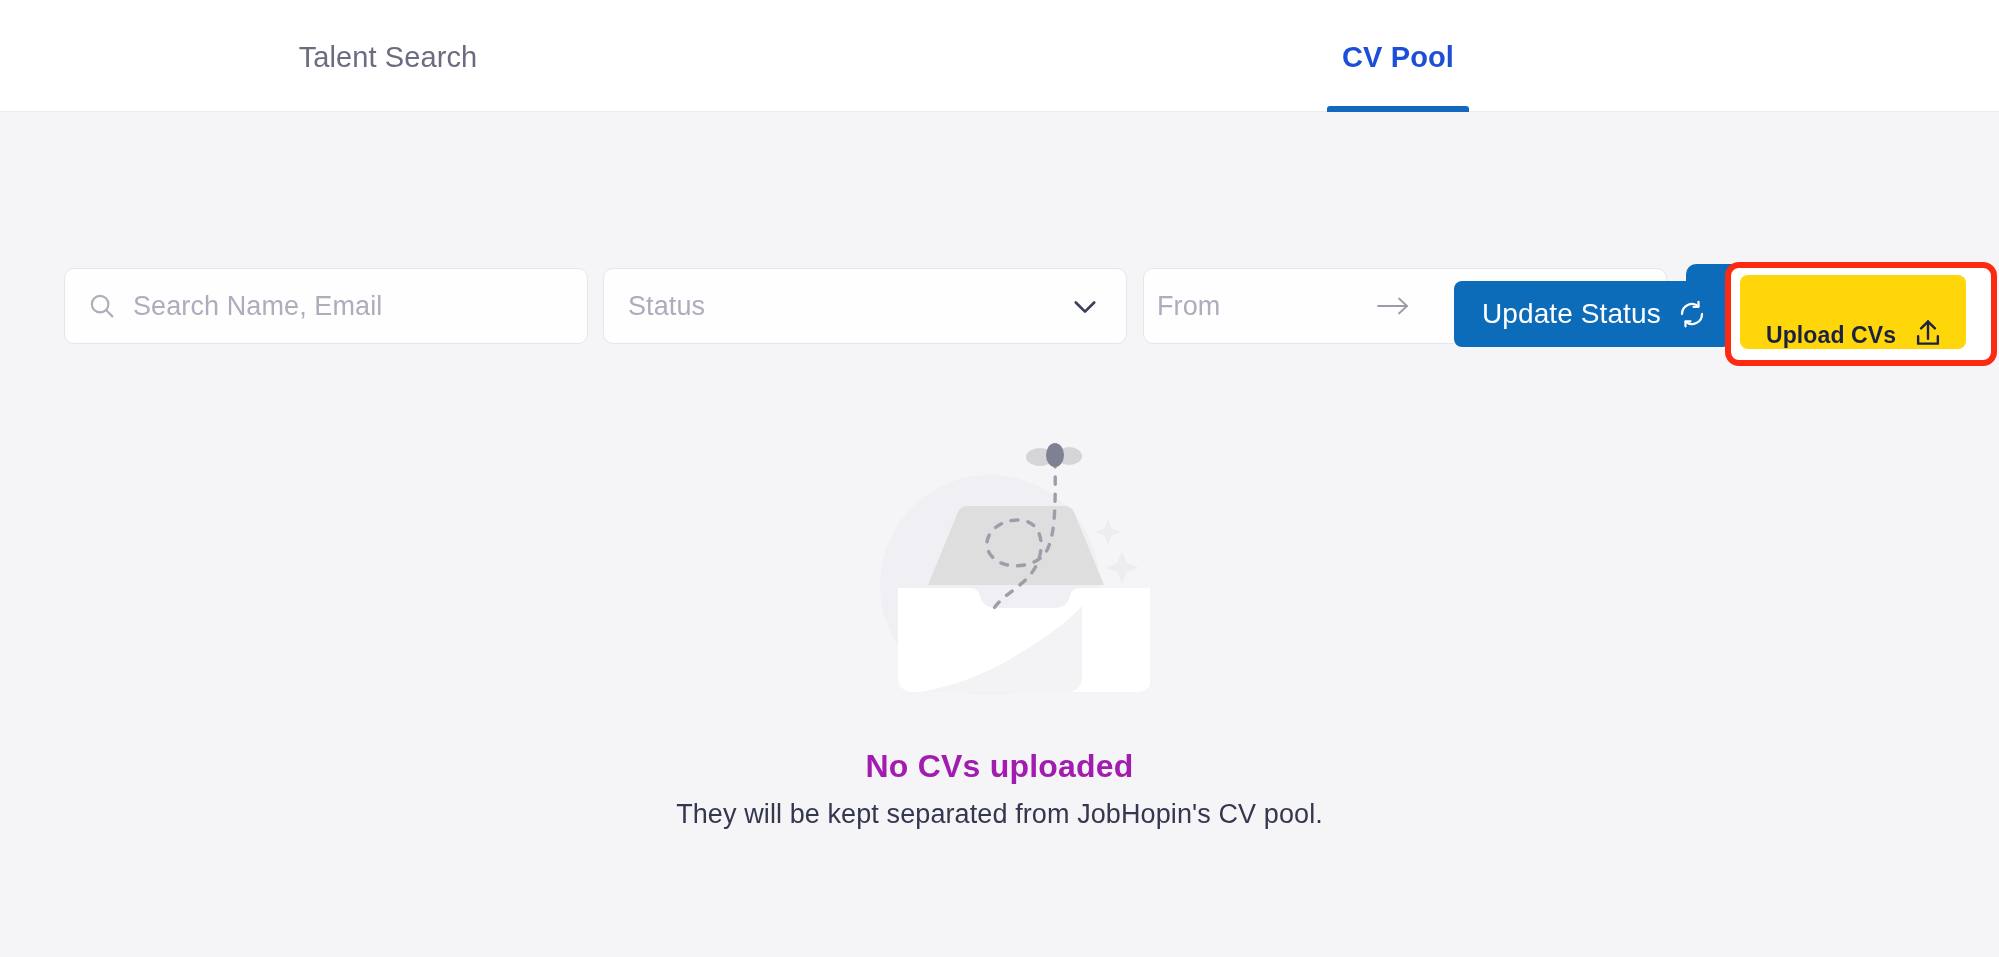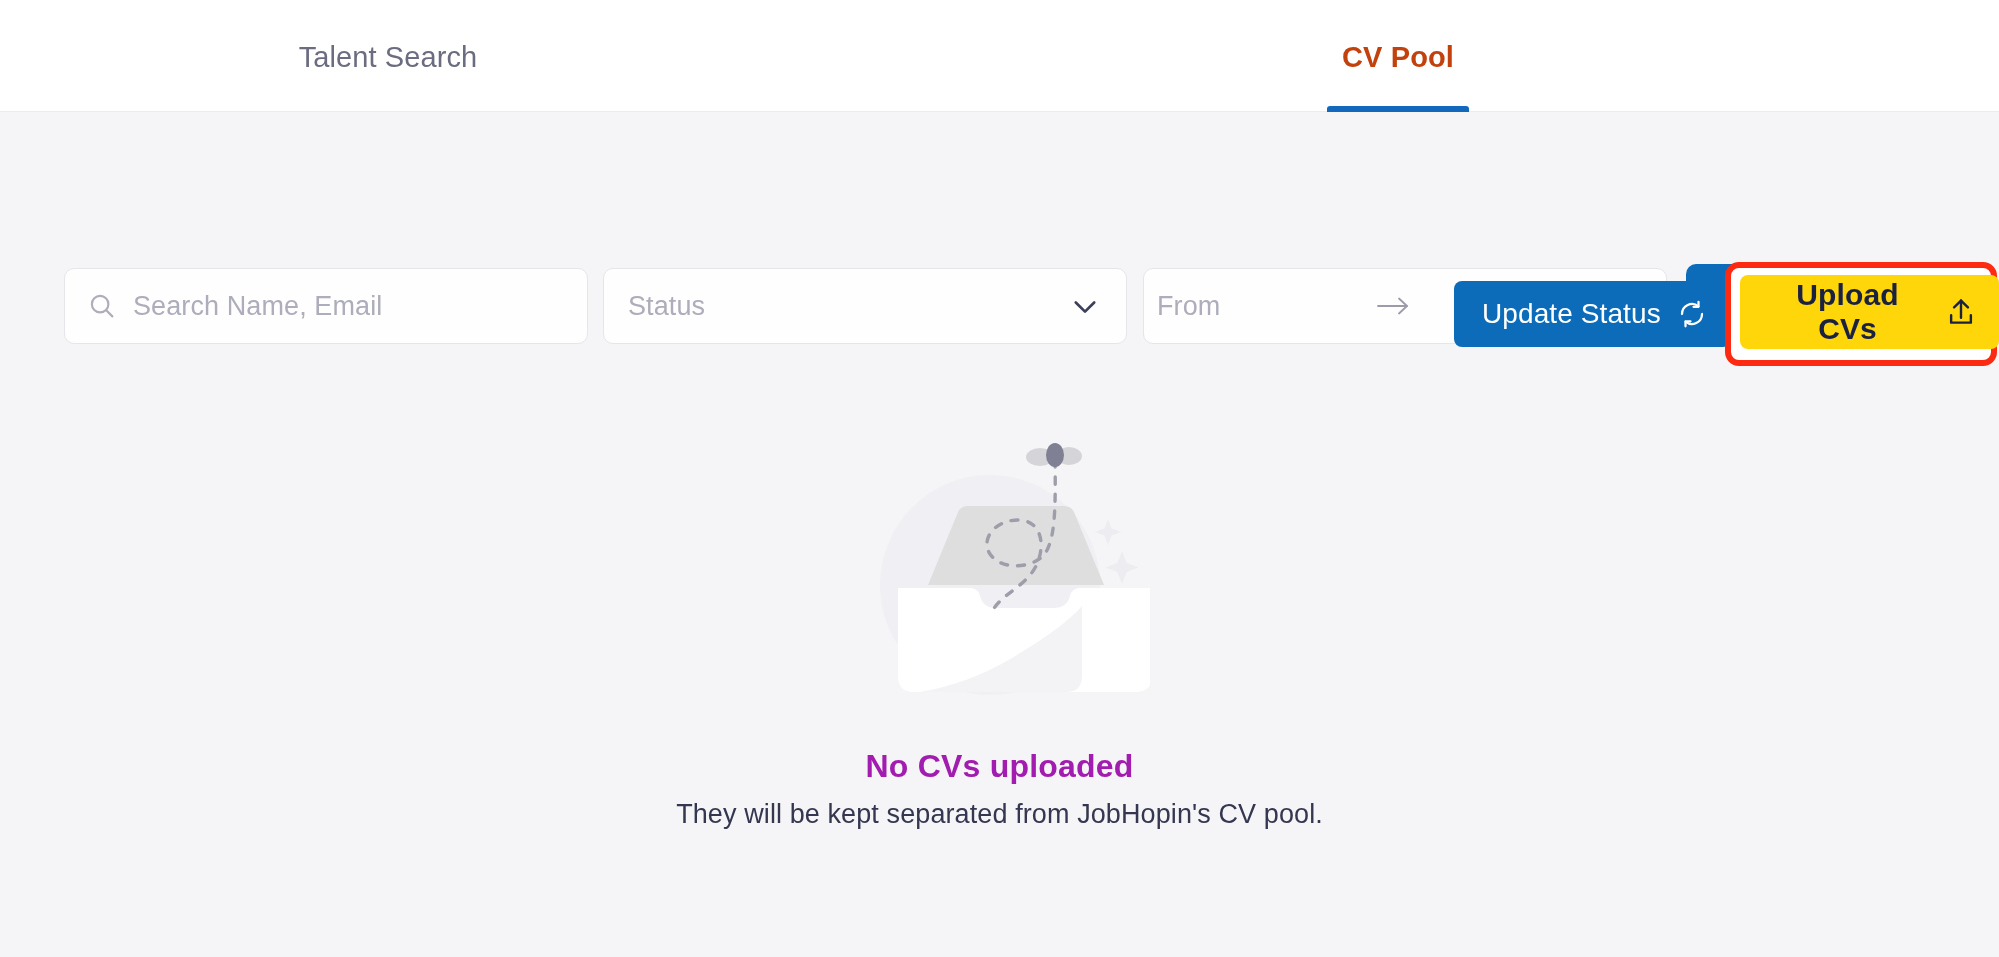--- a/index.html
+++ b/index.html
@@ -33,21 +33,21 @@
     cursor: pointer;
     user-select: none;
   }
   #tab-talent-search {
     left: 230px; width: 316px;
     color: #6b6c80;
     font-weight: 400;
   }
   #tab-cv-pool {
     left: 1270px; width: 256px;
-    color: #c2410c;
+    color: #1d4ed8;
     font-weight: 700;
   }
   #tab-cv-pool .tab-underline {
     position: absolute;
     left: 57px; bottom: 0;
     width: 142px; height: 6px;
     background: #1268bd;
     border-radius: 3px 3px 0 0;
   }
 
@@ -148,24 +148,24 @@
     background: #ffffff;
   }
   #upload-cvs-button {
     position: absolute;
     left: 1740px; top: 275px;
     height: 74px;
     padding: 0 22px 0 26px;
     background: #ffd60a;
     border: none; border-radius: 8px;
     color: #1b2140;
-    font-size: 30px;
-    font-weight: 700;
-    font-family: "Liberation Sans", sans-serif;
-    display: flex; align-items: center; gap: 16px;
+    font-size: 23px;
+    font-weight: 700;
+    font-family: "Liberation Sans", sans-serif;
+    display: flex; align-items: flex-end; gap: 16px;
     cursor: pointer;
     letter-spacing: 0.1px;
   }
 
   
   #empty-state {
     position: absolute;
     left: 0; top: 420px;
     width: 1999px;
     display: flex;

